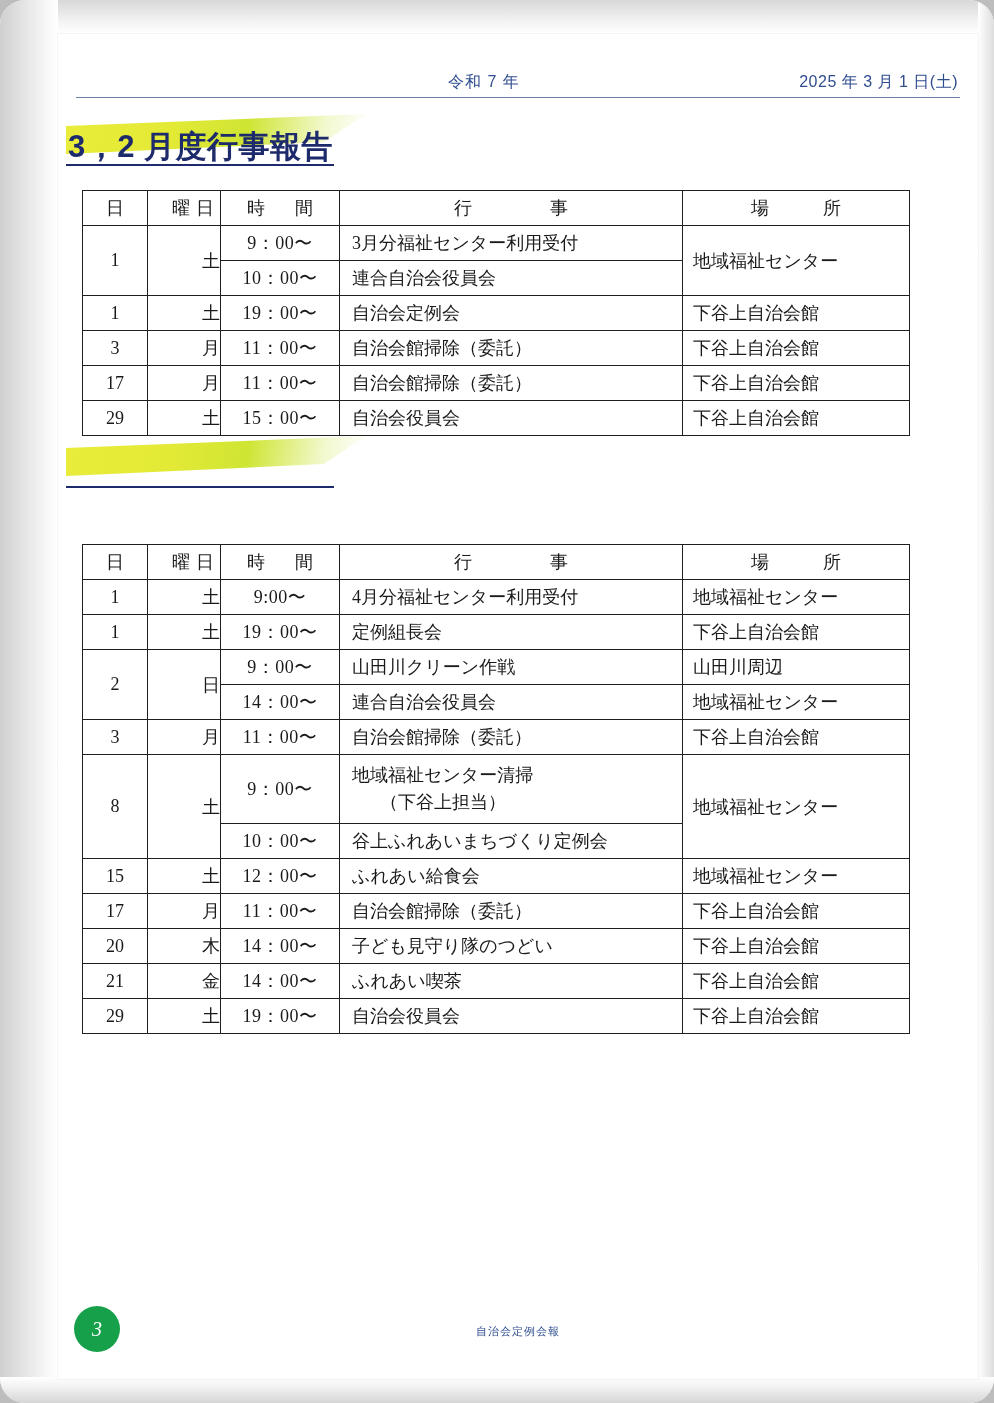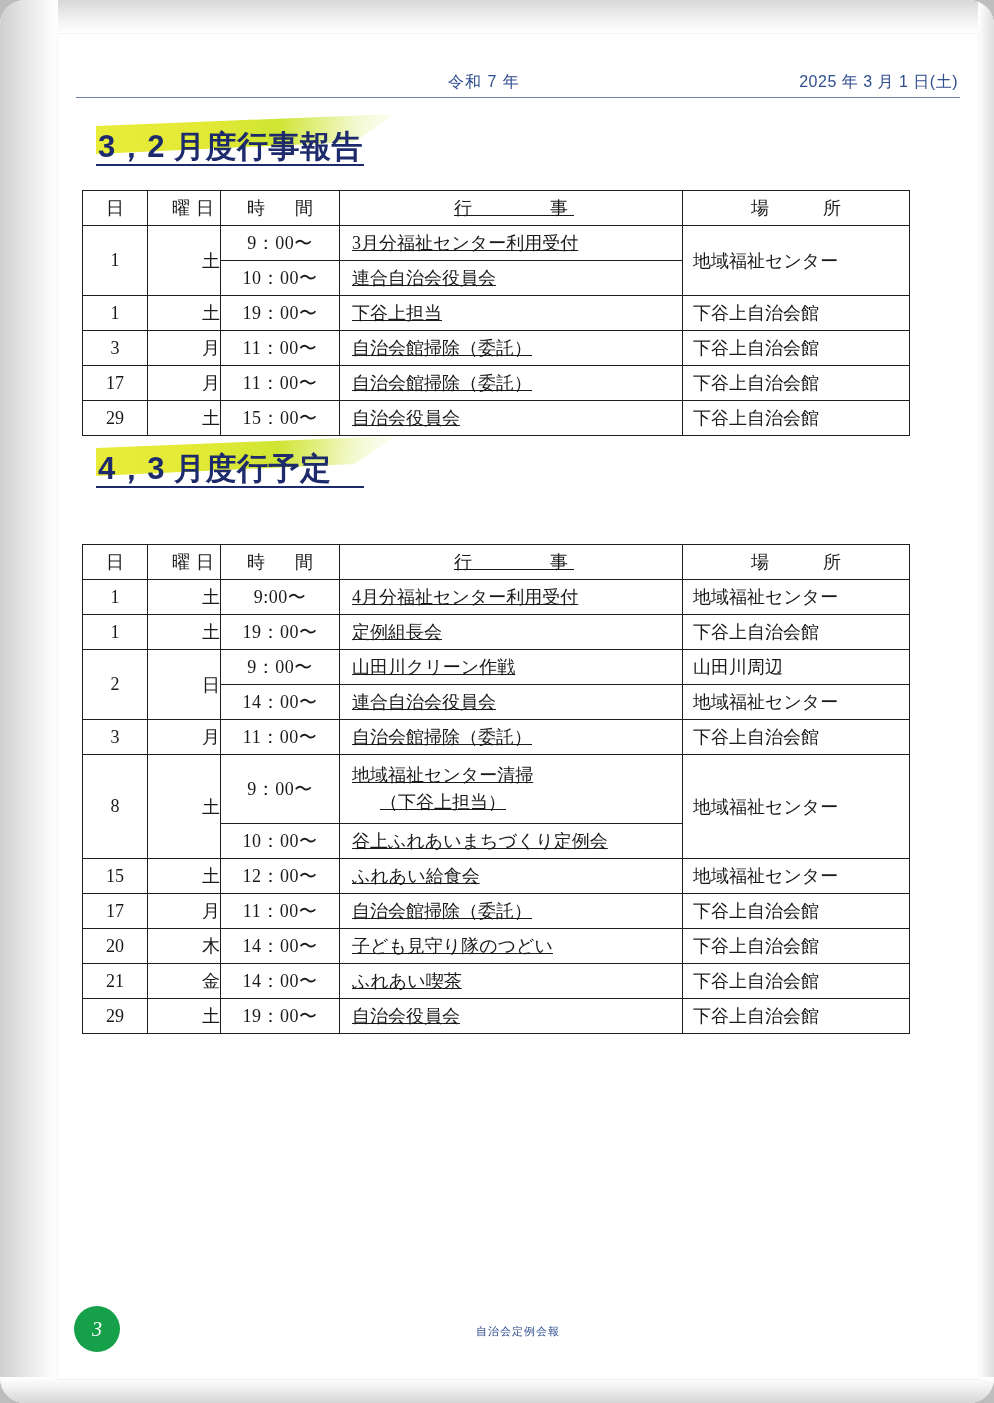--- a/index.html
+++ b/index.html
@@ -77,21 +77,21 @@
     font-size: 16px;
     letter-spacing: 0.5px;
     color: #2f4d8f;
     font-family: "Liberation Sans", sans-serif;
     margin-left: 48px;
   }
 
   
   .section {
     position: absolute;
-    left: 38px;
+    left: 8px;
   }
   .sec1 { top: 78px; }
   .sec2 { top: 400px; }
 
   .sec-head {
     position: relative;
     width: 420px;
     height: 60px;
   }
   .sec-brush {
@@ -137,21 +137,21 @@
     height: 34px;
     vertical-align: middle;
   }
   table.sched th {
     letter-spacing: 6px;
     text-indent: 6px;
   }
   .c-day   { width: 64px;  text-align: center; }
   .c-week  { width: 72px;  text-align: right; }
   .c-time  { width: 118px; text-align: center; letter-spacing: 0.5px; }
-  .c-event { width: 330px; text-align: left;  padding-left: 12px !important; text-decoration: underline; }
+  .c-event { width: 330px; text-align: left;  padding-left: 12px !important; }
   .c-place { width: 216px; text-align: left;  padding-left: 10px !important; }
 
   .tbl1 { position: absolute; left: 24px; top: 156px; }
   .tbl2 { position: absolute; left: 24px; top: 510px; }
 
   
   .pg-badge {
     position: absolute;
     left: 16px;
     top: 1272px;
@@ -220,21 +220,21 @@
           <td class="c-place" rowspan="2">地域福祉センター</td>
         </tr>
         <tr>
           <td class="c-time">10：00〜</td>
           <td class="c-event">連合自治会役員会</td>
         </tr>
         <tr>
           <td class="c-day">1</td>
           <td class="c-week">土</td>
           <td class="c-time">19：00〜</td>
-          <td class="c-event">下谷上担当</td>
+          <td class="c-event">自治会定例会</td>
           <td class="c-place">下谷上自治会館</td>
         </tr>
         <tr>
           <td class="c-day">3</td>
           <td class="c-week">月</td>
           <td class="c-time">11：00〜</td>
           <td class="c-event">自治会館掃除（委託）</td>
           <td class="c-place">下谷上自治会館</td>
         </tr>
         <tr>
@@ -250,21 +250,20 @@
           <td class="c-time">15：00〜</td>
           <td class="c-event">自治会役員会</td>
           <td class="c-place">下谷上自治会館</td>
         </tr>
       </tbody>
     </table>
 
     <div class="section sec2">
       <div class="sec-head">
         <div class="sec-brush"></div>
-        <div class="sec-title">4，3 月度行予定</div>
         <div class="sec-underline"></div>
       </div>
     </div>
 
     <table class="sched tbl2">
       <thead>
         <tr>
           <th class="c-day">日</th>
           <th class="c-week">曜日</th>
           <th class="c-time">時　間</th>

